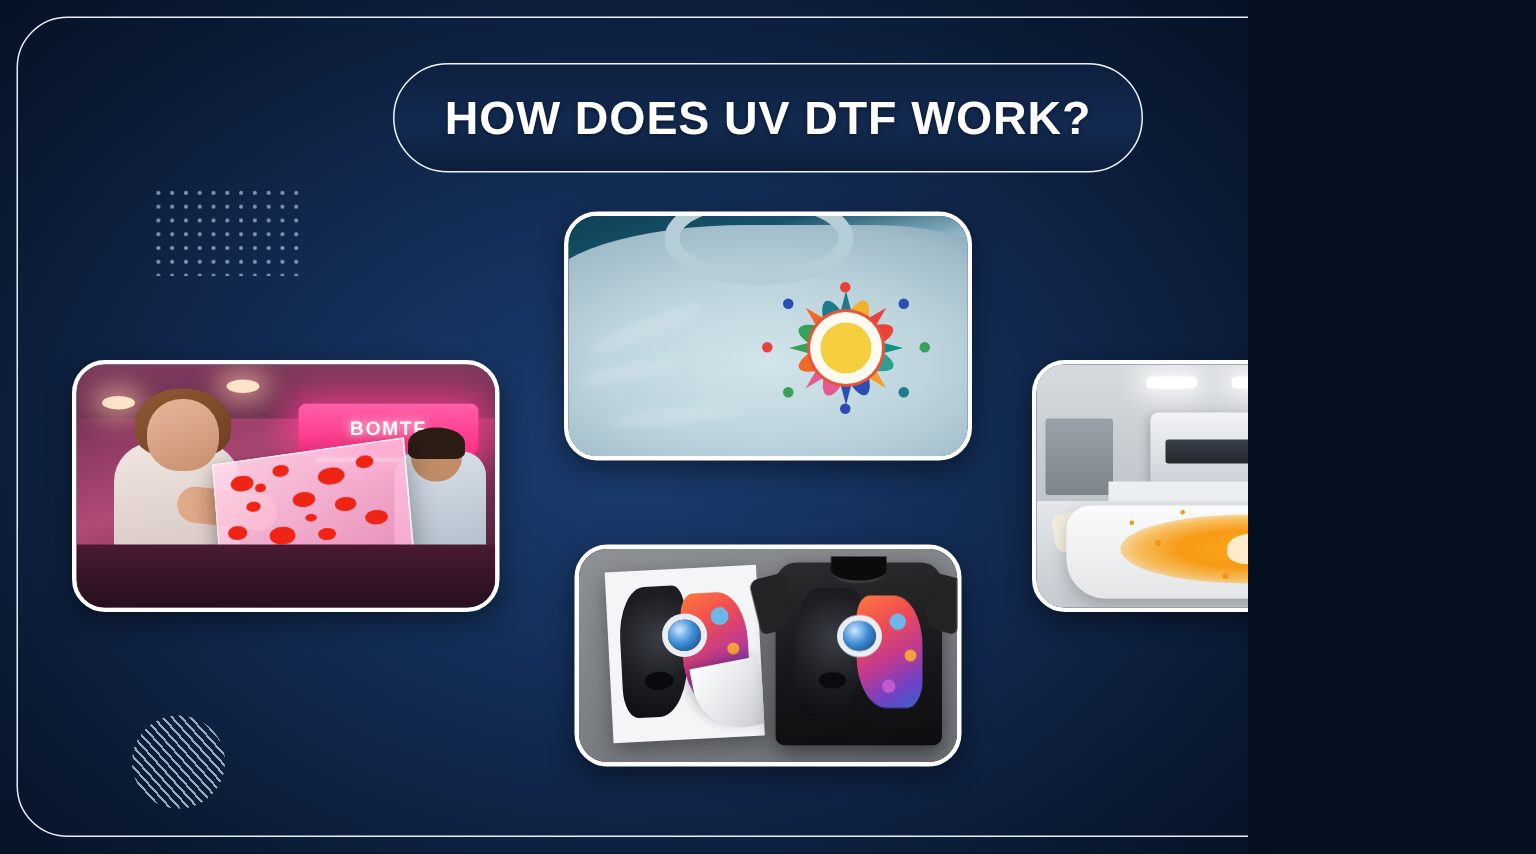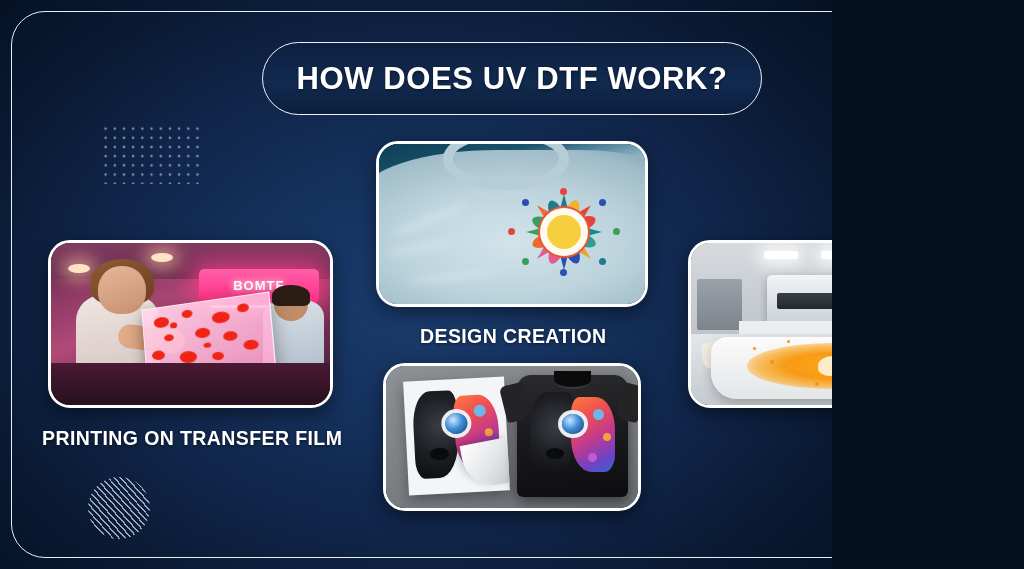--- a/index.html
+++ b/index.html
@@ -328,21 +328,20 @@
         <div class="blob" style="left:56%; top:70%; width:9%;  height:11%;"></div>
         <div class="blob" style="left:80%; top:58%; width:10%; height:12%;"></div>
         <div class="blob" style="left:24%; top:24%; width:6%;  height:7%;"></div>
         <div class="blob" style="left:50%; top:56%; width:6%;  height:7%;"></div>
       </div>
 
       <div class="press-top"></div>
       <div class="press"></div>
     </div>
   </div>
-  <div class="caption cap-left">PRINTING ON TRANSFER FILM</div>
 
   <div class="panel panel-top">
     <div class="ph p2">
       <div class="shirt"></div>
       <div class="collar"></div>
       <div class="fold" style="left:4%;  top:44%; width:30%; height:7%; transform:rotate(-22deg);"></div>
       <div class="fold" style="left:2%;  top:62%; width:26%; height:6%; transform:rotate(-12deg);"></div>
       <div class="fold" style="left:10%; top:80%; width:34%; height:6%; transform:rotate(-6deg);"></div>
 
       <div class="mandala">
@@ -370,21 +369,20 @@
         <div class="dotc" style="background:#37a05a; left:94%; top:50%;"></div>
         <div class="dotc" style="background:#1f7a8c; left:82%; top:82%;"></div>
         <div class="dotc" style="background:#2a4fb0; left:50%; top:94%;"></div>
         <div class="dotc" style="background:#37a05a; left:18%; top:82%;"></div>
         <div class="dotc" style="background:#e8433a; left:6%;  top:50%;"></div>
         <div class="dotc" style="background:#2a4fb0; left:18%; top:18%;"></div>
         <div class="core"></div>
       </div>
     </div>
   </div>
-  <div class="caption cap-top">DESIGN CREATION</div>
 
   <div class="panel panel-right">
     <div class="ph p3">
       <div class="wall"></div>
       <div class="ceil-light" style="left:26%;"></div>
       <div class="ceil-light" style="left:46%;"></div>
       <div class="ceil-light" style="left:64%;"></div>
       <div class="shelf"></div>
       <div class="clock"></div>
       <div class="poster"></div>

